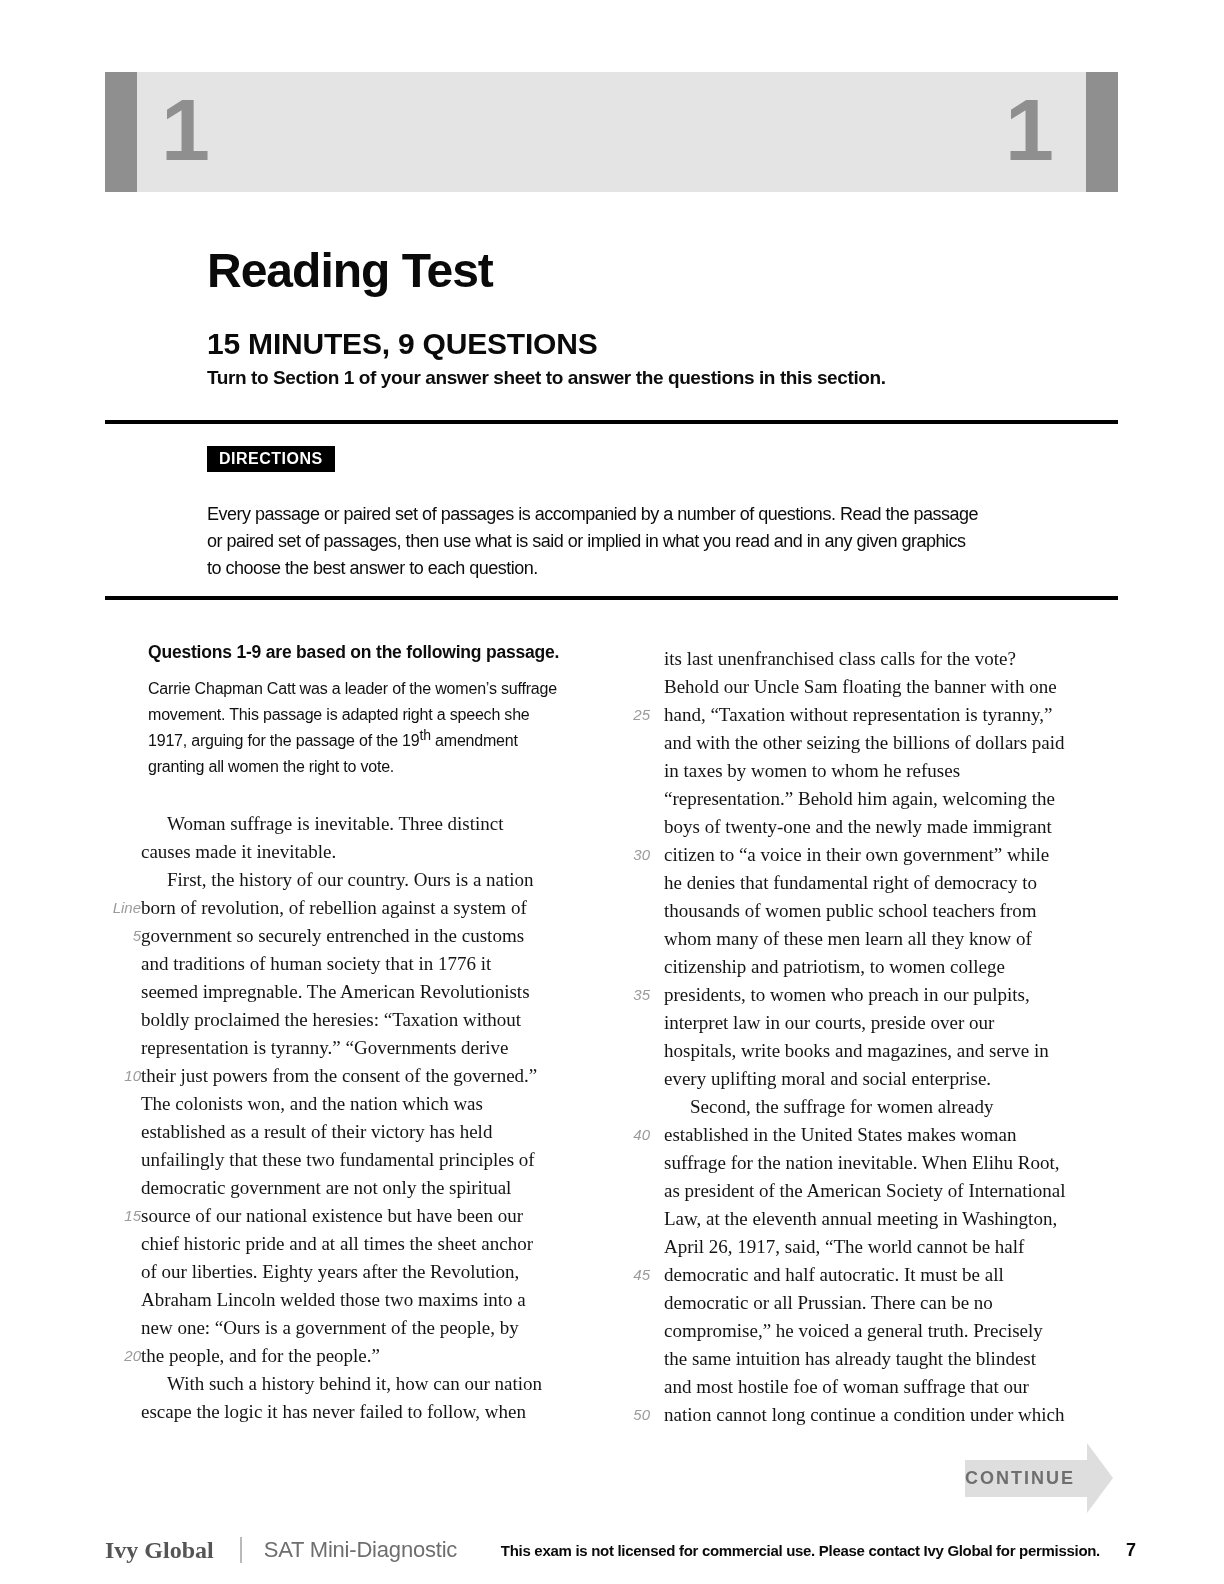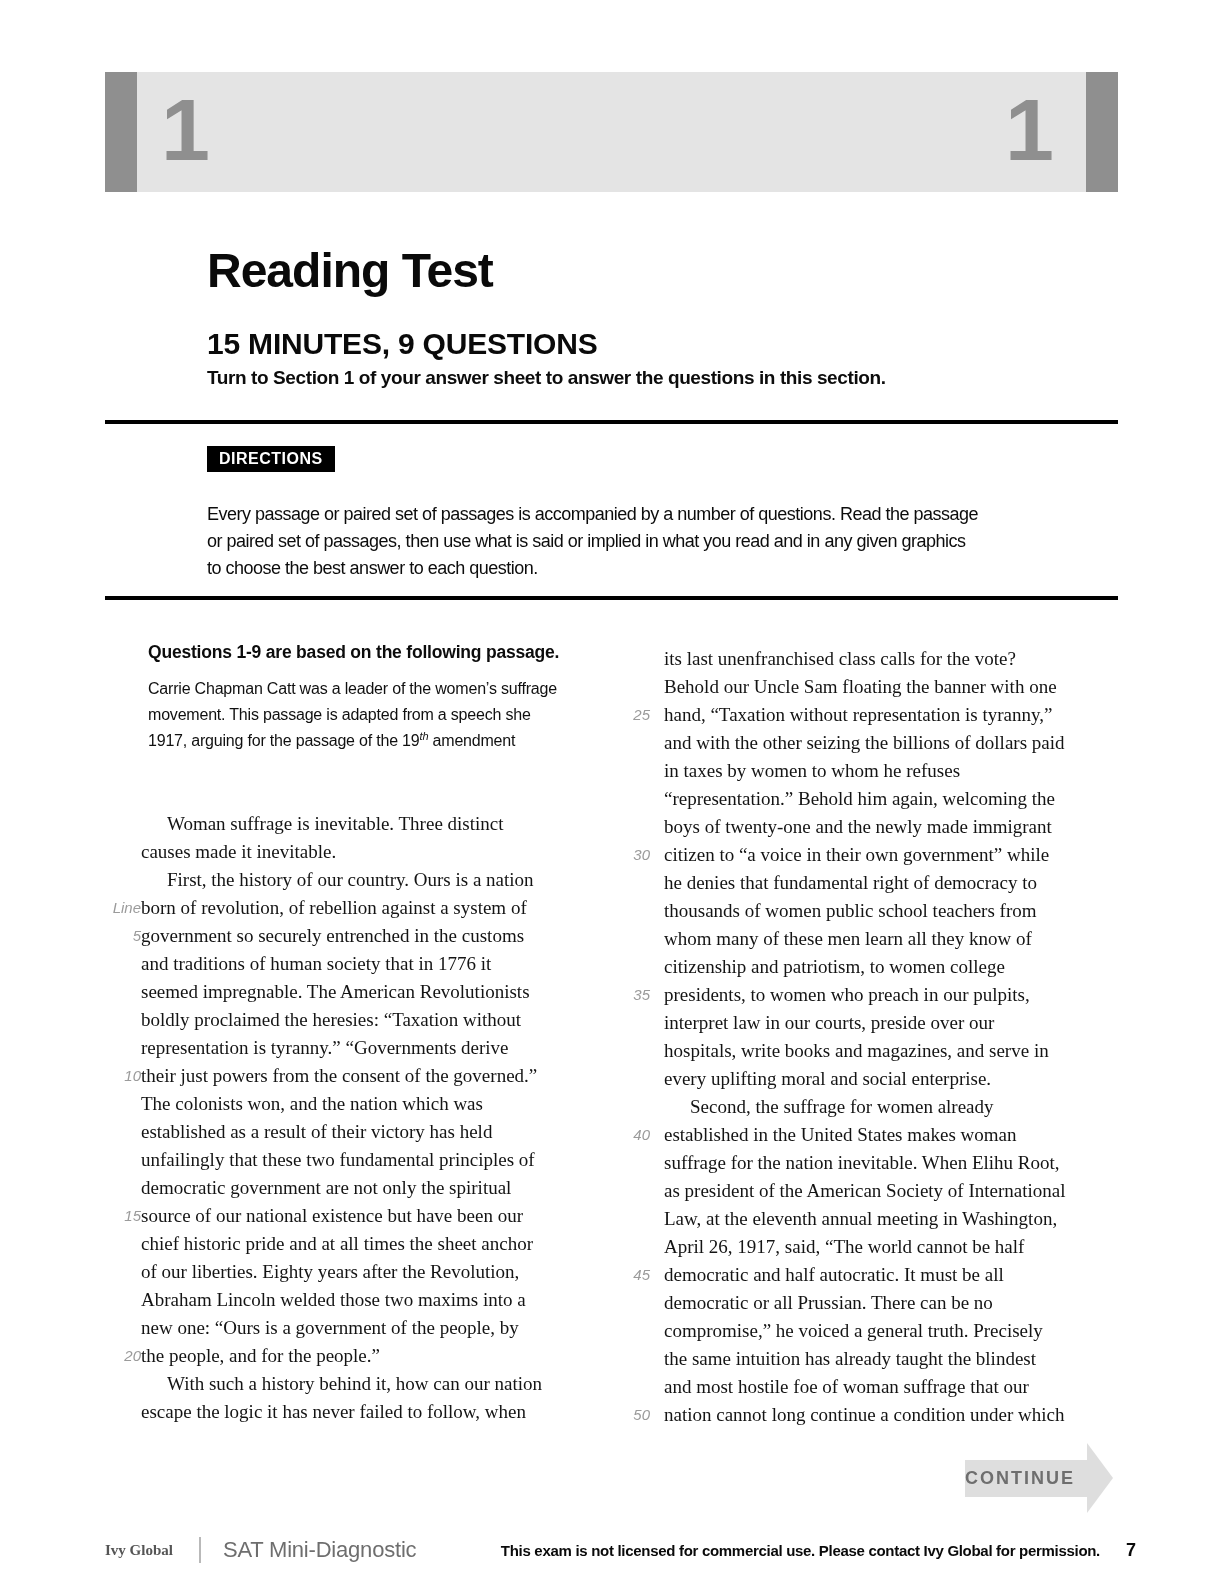--- a/index.html
+++ b/index.html
@@ -26,21 +26,21 @@
 
   .dirbox{position:absolute;left:207px;top:446px;background:#000;color:#fff;
           font-size:16px;font-weight:bold;letter-spacing:0.5px;padding:5px 12px;line-height:1;}
   .dirtext{position:absolute;left:207px;top:501px;font-size:18px;letter-spacing:-0.5px;line-height:27px;color:#0c0c0c;}
   .dirtext div{white-space:nowrap;}
 
   
   .qheader{position:absolute;left:148px;top:642px;font-size:17.5px;font-weight:bold;letter-spacing:-0.2px;white-space:nowrap;}
   .intro{position:absolute;left:148px;top:676px;font-size:16px;letter-spacing:-0.2px;line-height:26px;color:#101010;}
   .intro div{white-space:nowrap;}
-  .intro sup{font-size:11px;vertical-align:super;line-height:0;font-style:italic;}
+  .intro sup{font-size:14px;vertical-align:super;line-height:0;}
 
   
   .pcol{position:absolute;}
   #left-lines{left:105px;top:810px;}
   #right-lines{left:612px;top:645px;}
   .pline{display:flex;height:28px;line-height:28px;}
   .gutter{flex:none;width:36px;text-align:right;
           font-family:"Liberation Sans",sans-serif;font-style:italic;font-size:15px;color:#9b9b9b;}
   #right-lines .gutter{width:38px;margin-right:14px;}
   .ptext{font-family:"Liberation Serif",serif;font-size:19px;color:#141414;white-space:nowrap;}
@@ -49,21 +49,21 @@
   
   .continue-rect{position:absolute;left:957px;top:1460px;width:130px;height:37px;background:#dedede;
                  display:flex;align-items:center;justify-content:flex-start;margin-left:8px;}
   .continue-rect span{font-size:18px;font-weight:bold;letter-spacing:2px;color:#6e6e6e;}
   .continue-tip{position:absolute;left:1087px;top:1443px;width:0;height:0;
                 border-top:35px solid transparent;border-bottom:35px solid transparent;border-left:26px solid #dedede;}
 
   
   .footer{position:absolute;left:105px;right:88px;top:1534px;height:32px;
           display:flex;align-items:center;}
-  .f-brand{font-family:"Liberation Serif",serif;font-weight:bold;font-size:15px;color:#555555;white-space:nowrap;text-align:center;}
+  .f-brand{font-family:"Liberation Serif",serif;font-weight:bold;font-size:24px;color:#555555;white-space:nowrap;text-align:center;}
   .f-sep{width:2px;height:26px;background:#b9b9b9;margin:0 22px 0 26px;}
   .f-product{font-size:22px;color:#6e6e6e;white-space:nowrap;letter-spacing:-0.2px;}
   .f-right{margin-left:auto;display:flex;align-items:center;}
   .f-license{font-size:15px;font-weight:bold;letter-spacing:-0.3px;color:#0a0a0a;white-space:nowrap;}
   .f-page{font-size:18px;font-weight:bold;color:#0a0a0a;margin-left:26px;}
 </style>
 </head>
 <body>
 
 <div id="page">
@@ -87,22 +87,23 @@
     <div>or paired set of passages, then use what is said or implied in what you read and in any given graphics</div>
     <div>to choose the best answer to each question.</div>
   </div>
 
   <div class="rule rule2"></div>
 
   <div class="qheader">Questions 1-9 are based on the following passage.</div>
 
   <div class="intro">
     <div>Carrie Chapman Catt was a leader of the women’s suffrage</div>
-    <div>movement. This passage is adapted from a speech she</div>
+    <div>movement. This passage is adapted right a speech she</div>
     <div><span>1917, arguing for the passage of the 19</span><sup>th</sup><span> amendment</span></div>
+    <div>granting all women the right to vote.</div>
   </div>
 
   <div class="pcol" id="left-lines">
       <div class="pline">
     <span class="gutter"></span>
     <span class="ptext indent">Woman suffrage is inevitable. Three distinct</span>
   </div>
       <div class="pline">
     <span class="gutter"></span>
     <span class="ptext">causes made it inevitable.</span>

